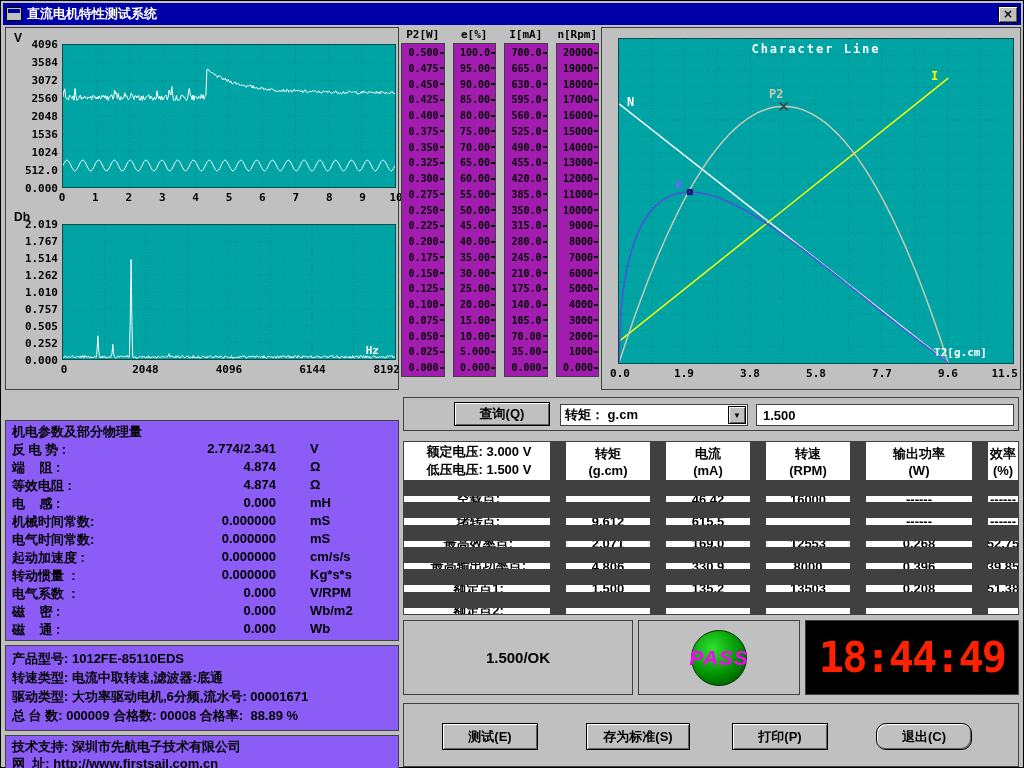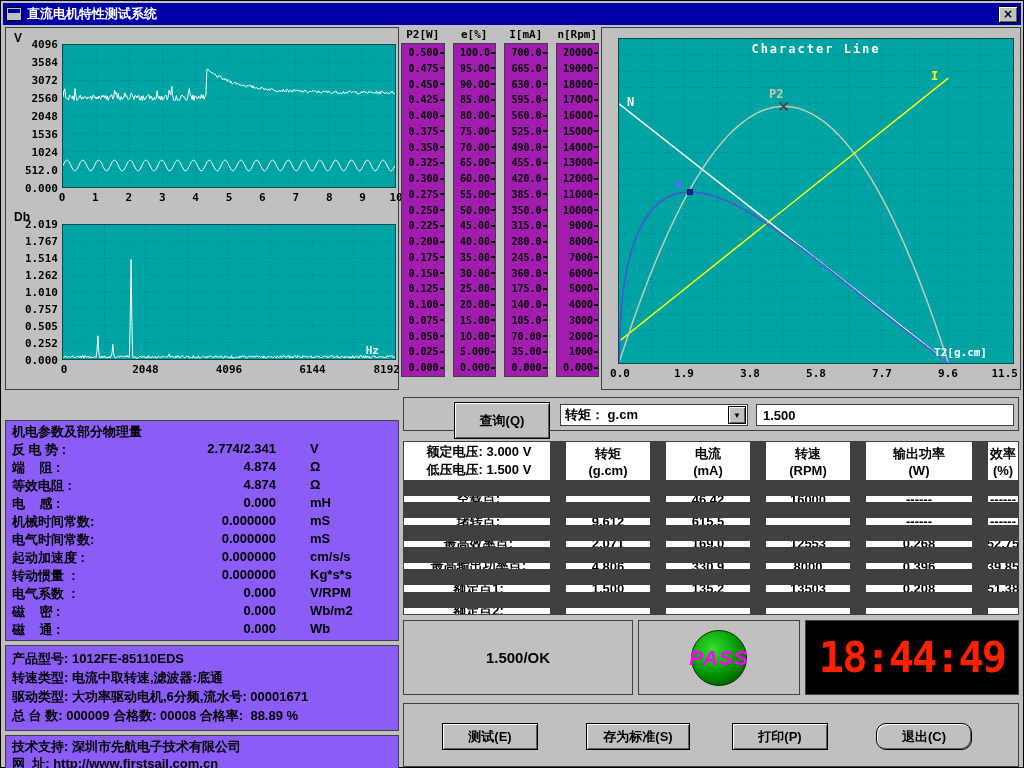--- a/index.html
+++ b/index.html
@@ -38,21 +38,21 @@
   .param-label{width:160px;white-space:pre;}
   .param-value{width:104px;text-align:right;white-space:pre;}
   .param-unit{margin-left:34px;white-space:pre;}
   .product-panel{left:4px;top:616px;width:394px;height:86px;padding:3px 6px;}
   .support-panel{left:4px;top:706px;width:394px;height:58px;padding:2px 6px;}
   .info-line{font:bold 13px "Liberation Sans",sans-serif;line-height:19px;white-space:pre;}
   .support-panel .info-line{line-height:17px;}
   .query-bar{left:402px;top:396px;width:616px;height:34px;}
   .btn3d{background:#c0c0c0;border:1px solid #000;box-shadow:inset 1px 1px 0 #fff,inset -1px -1px 0 #606060;
     font:bold 13px "Liberation Sans",sans-serif;color:#000;display:flex;align-items:center;justify-content:center;cursor:pointer;}
-  .query-btn{position:absolute;left:50px;top:4px;width:96px;height:37px;}
+  .query-btn{position:absolute;left:50px;top:4px;width:96px;height:24px;}
   .combo{position:absolute;left:156px;top:6px;width:188px;height:22px;background:#fff;border:1px solid #404040;display:flex;align-items:center;cursor:pointer;}
   .combo-text{flex:1;padding-left:4px;font:bold 13px "Liberation Sans",sans-serif;white-space:pre;}
   .combo-arrow{width:18px;height:18px;margin-right:1px;background:#c0c0c0;border:1px solid #000;
     box-shadow:inset 1px 1px 0 #fff,inset -1px -1px 0 #606060;display:flex;align-items:center;justify-content:center;font-size:8px;color:#000;}
   .query-input{position:absolute;left:352px;top:6px;width:258px;height:22px;border:1px solid #404040;background:#fff;
     font:bold 13px "Liberation Sans",sans-serif;padding-left:6px;outline:none;}
   .result-table{position:absolute;left:402px;top:440px;width:616px;height:174px;background:#404040;border:1px solid #404040;
     display:grid;grid-template-columns:146px 84px 84px 84px 106px 1fr;grid-template-rows:38px repeat(6,1fr);gap:16px;}
   .result-table>div{background:#fff;display:flex;align-items:center;justify-content:center;
     font:bold 13px "Liberation Sans",sans-serif;white-space:pre;overflow:hidden;}
@@ -395,21 +395,21 @@
           </div>
           <div class="scale-row">
             <span class="scale-num">280.0</span>
             <i class="scale-tick"></i>
           </div>
           <div class="scale-row">
             <span class="scale-num">245.0</span>
             <i class="scale-tick"></i>
           </div>
           <div class="scale-row">
-            <span class="scale-num">360.0</span>
+            <span class="scale-num">210.0</span>
             <i class="scale-tick"></i>
           </div>
           <div class="scale-row">
             <span class="scale-num">175.0</span>
             <i class="scale-tick"></i>
           </div>
           <div class="scale-row">
             <span class="scale-num">140.0</span>
             <i class="scale-tick"></i>
           </div>

